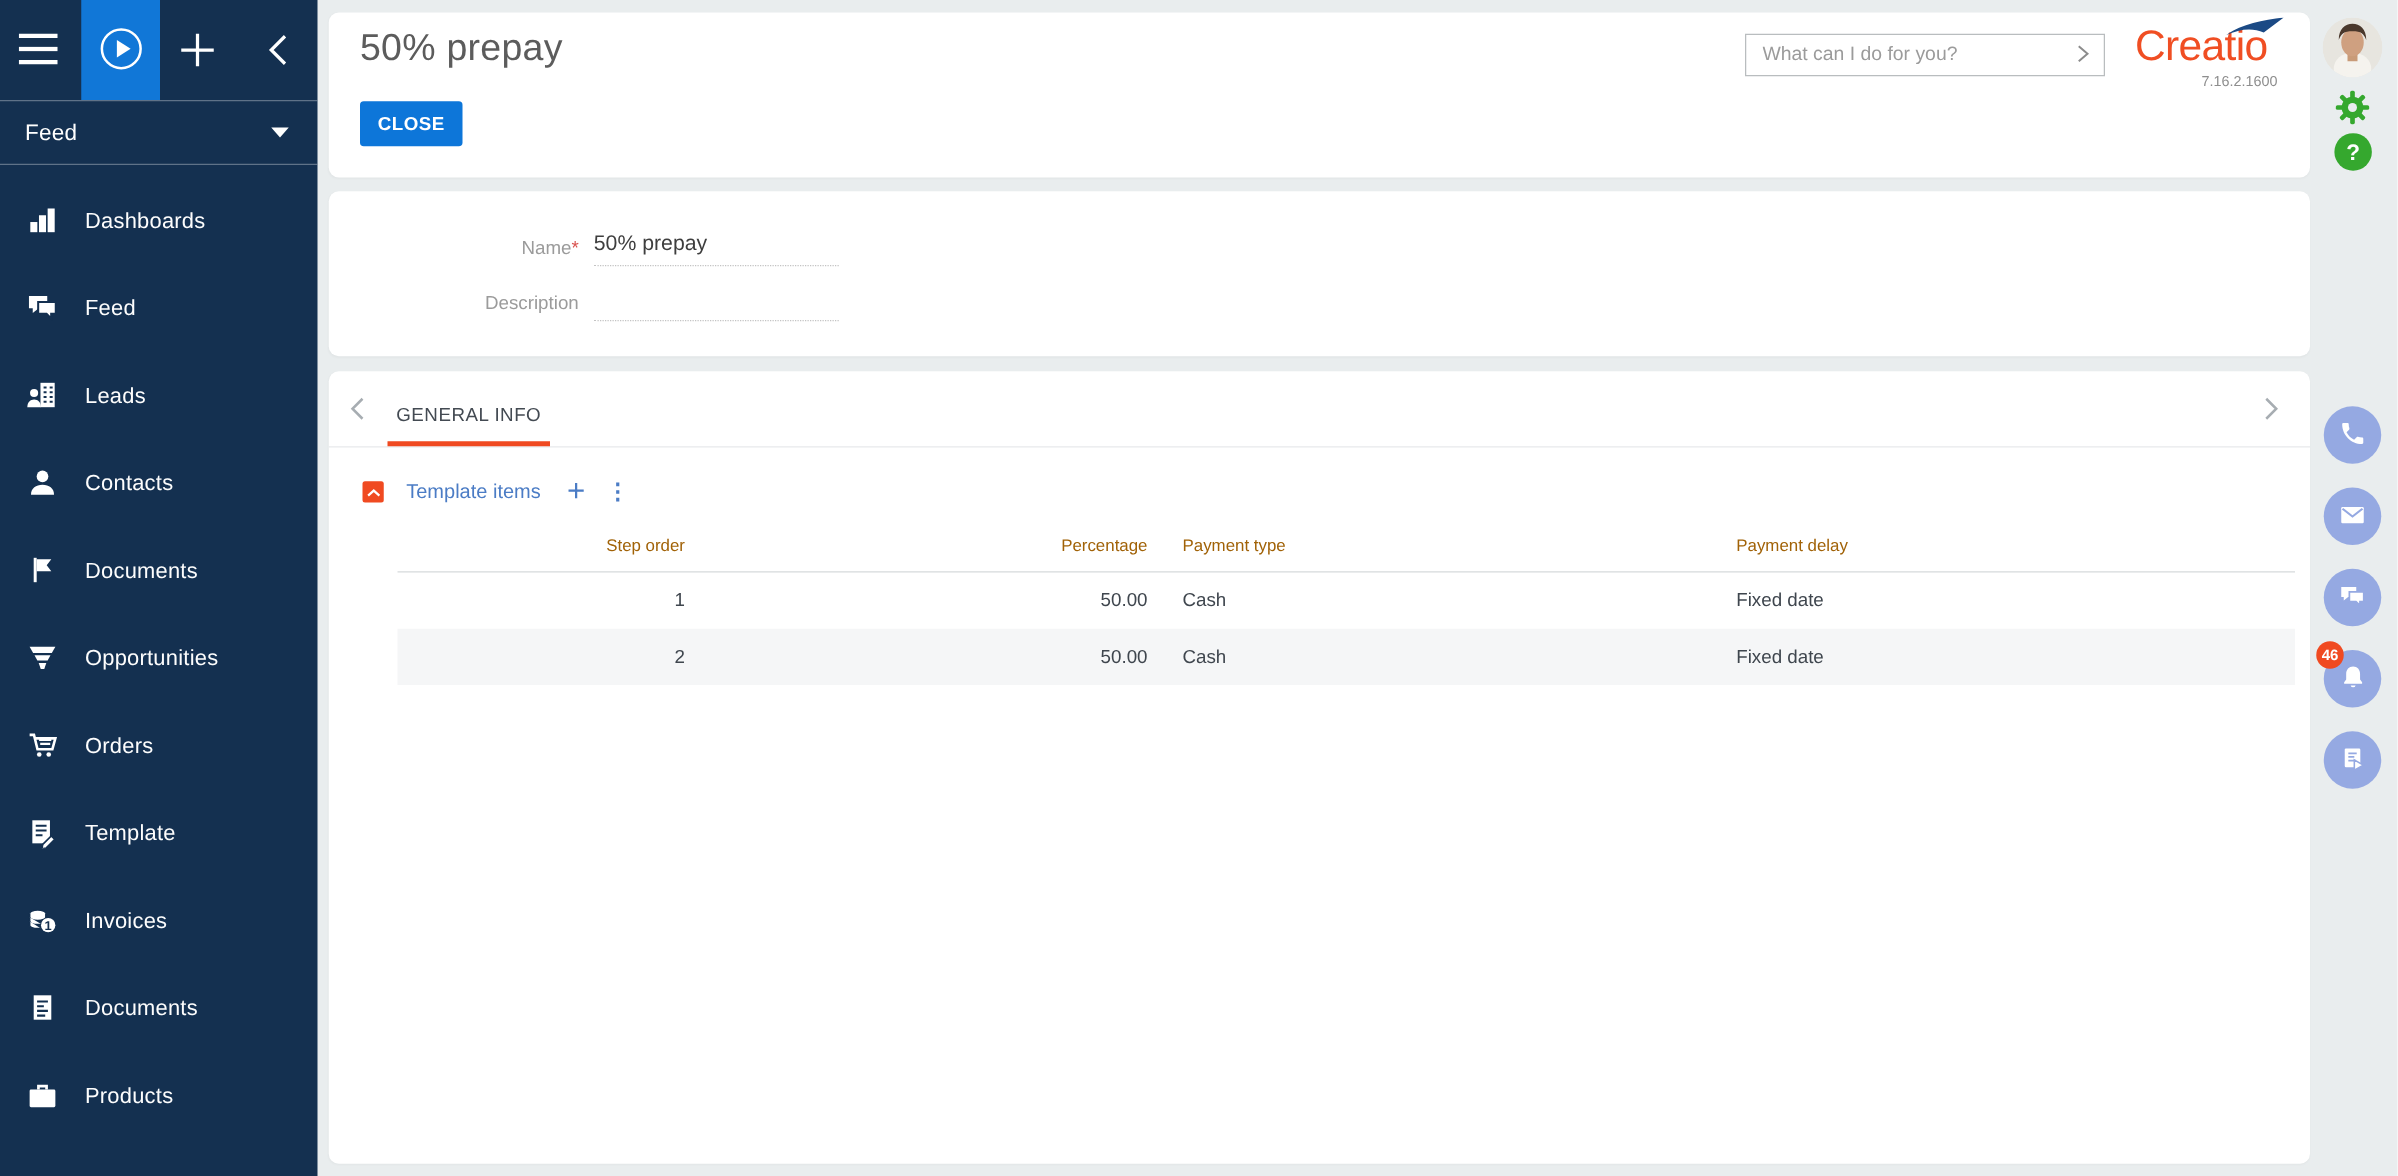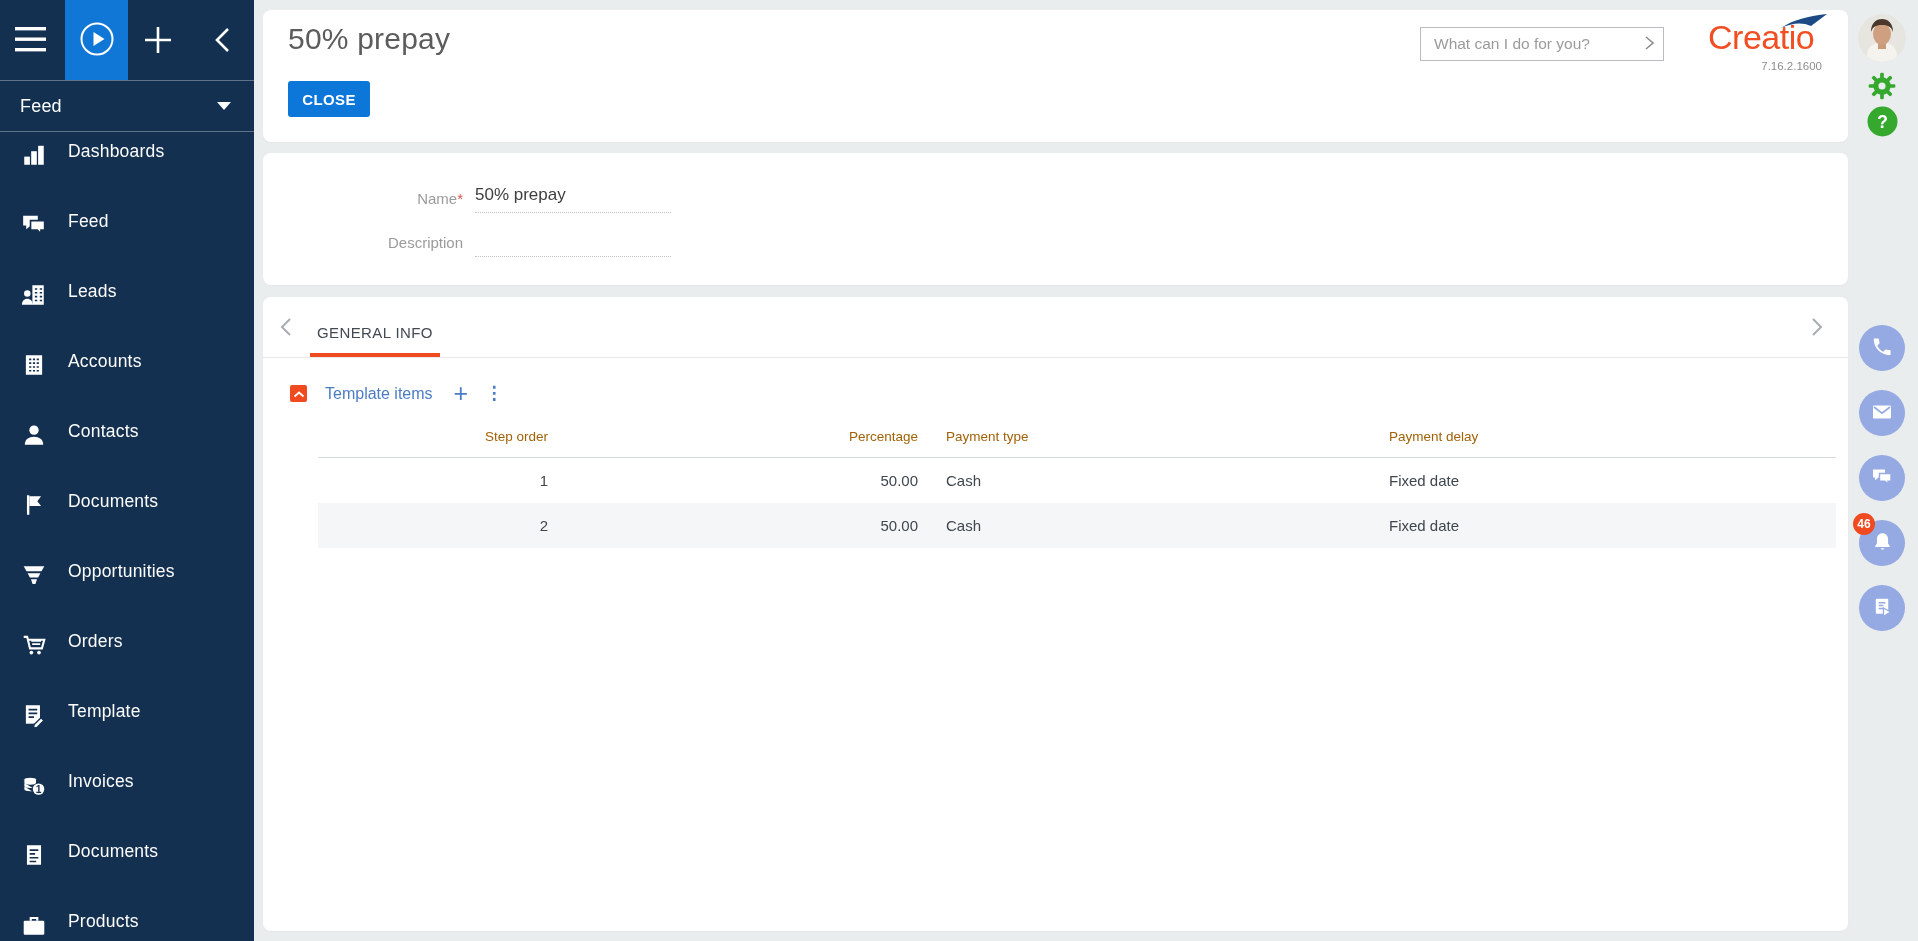--- a/index.html
+++ b/index.html
@@ -15,34 +15,34 @@
   .sidebar{position:absolute;left:0;top:0;width:254px;height:941px;background:var(--sidebar-bg);color:#fff;overflow:hidden;}
   .side-top{position:relative;height:80px;border-bottom:1px solid rgba(255,255,255,.32);}
   .side-top .icon-btn{position:absolute;background:none;border:none;padding:0;cursor:pointer;display:flex;align-items:center;justify-content:center;}
   .btn-burger{left:15px;top:26px;}
   .play-tile{position:absolute;left:65px;top:0;width:63px;height:80px;background:var(--tile-blue);display:flex;align-items:center;justify-content:center;cursor:pointer;border:none;}
   .btn-plus{left:141px;top:23px;}
   .btn-collapse{left:211px;top:25px;}
   .workplace{height:50px;display:flex;align-items:center;padding:0 22px 0 20px;font-size:18px;letter-spacing:.2px;border-bottom:1px solid rgba(255,255,255,.32);cursor:pointer;}
   .workplace .caret{margin-left:auto;display:flex;}
   .nav{padding-top:9px;}
-  .nav-item{height:70px;display:flex;padding-left:20px;cursor:pointer;}
+  .nav-item{height:70px;display:flex;align-items:center;padding-left:20px;cursor:pointer;}
   .nav-icon{width:28px;height:28px;margin-right:20px;flex:none;display:flex;align-items:center;justify-content:center;}
   .nav-label{font-size:17.5px;letter-spacing:.2px;color:#fdfdfd;}
 
   
   .card{position:absolute;background:#fff;border-radius:8px;box-shadow:0 1px 2px rgba(0,0,0,.03);}
   .header-card{left:263px;top:10px;width:1585px;height:132px;}
   .form-card{left:263px;top:153px;width:1585px;height:132px;}
   .tab-card{left:263px;top:297px;width:1585px;height:634px;}
 
   
   .page-title{position:absolute;left:25px;top:12px;margin:0;font-size:30px;font-weight:300;color:#5c5c5c;letter-spacing:.2px;}
   .close-btn{position:absolute;left:25px;top:71px;width:82px;height:36px;background:var(--btn-blue);color:#fff;border:none;border-radius:3px;font-size:15px;font-weight:700;letter-spacing:.4px;font-family:inherit;cursor:pointer;}
-  .search-box{position:absolute;left:1133px;top:17px;width:244px;height:34px;border:1px solid #b9bdbf;box-sizing:border-box;display:flex;align-items:center;background:#fff;margin-left:24px;}
+  .search-box{position:absolute;left:1133px;top:17px;width:288px;height:34px;border:1px solid #b9bdbf;box-sizing:border-box;display:flex;align-items:center;background:#fff;}
   .search-input{flex:1;border:none;outline:none;padding:0 0 0 13px;font-size:15.5px;color:#444;background:transparent;font-family:inherit;}
   .search-input::placeholder{color:#9b9b9b;}
   .search-go{width:34px;height:100%;border:none;background:none;display:flex;align-items:center;justify-content:center;cursor:pointer;}
   .logo{position:absolute;left:1445px;top:8px;width:130px;height:50px;}
   .logo-text{font-size:34px;color:var(--logo-orange);letter-spacing:-.5px;font-weight:400;}
   .logo-arrow{position:absolute;left:72px;top:-4px;}
   .version{position:absolute;right:26px;top:50px;font-size:11.5px;color:#8e8e8e;}
 
   
   .f-label{position:absolute;left:0;width:200px;text-align:right;font-size:15px;color:#9b9b9b;}
@@ -159,31 +159,20 @@
               <rect x="10.5" y="3" width="10.5" height="18"></rect>
               <circle cx="5.8" cy="10.5" r="3"></circle>
               <path d="M.8 21c0-3.6 2.3-5.6 5-5.6 2.8 0 5 2 5 5.6z"></path>
             </g>
             <g stroke="#143050" stroke-width="1.4">
               <path d="M12.8 6.5h2.2M17.3 6.5h2.2M12.8 10h2.2M17.3 10h2.2M12.8 13.5h2.2M17.3 13.5h2.2M12.8 17h2.2M17.3 17h2.2"></path>
             </g>
           </svg>
       </span>
       <span class="nav-label">Leads</span>
-    </div>
-    <div class="nav-item">
-      <span class="nav-icon">
-        <svg width="26" height="26" viewBox="0 0 24 24">
-            <rect x="4.5" y="3" width="15" height="18" fill="#fff"></rect>
-            <g stroke="#143050" stroke-width="1.5">
-              <path d="M7.5 6.8h2M11 6.8h2M14.5 6.8h2M7.5 10.3h2M11 10.3h2M14.5 10.3h2M7.5 13.8h2M11 13.8h2M14.5 13.8h2M7.5 17.3h2M11 17.3h2M14.5 17.3h2"></path>
-            </g>
-          </svg>
-      </span>
-      <span class="nav-label">Accounts</span>
     </div>
     <div class="nav-item">
       <span class="nav-icon">
         <svg width="26" height="26" viewBox="0 0 24 24" fill="#fff">
             <circle cx="12" cy="7.5" r="4.3"></circle>
             <path d="M3.5 21c0-4.8 3.7-7.3 8.5-7.3s8.5 2.5 8.5 7.3z"></path>
           </svg>
       </span>
       <span class="nav-label">Contacts</span>
     </div>

